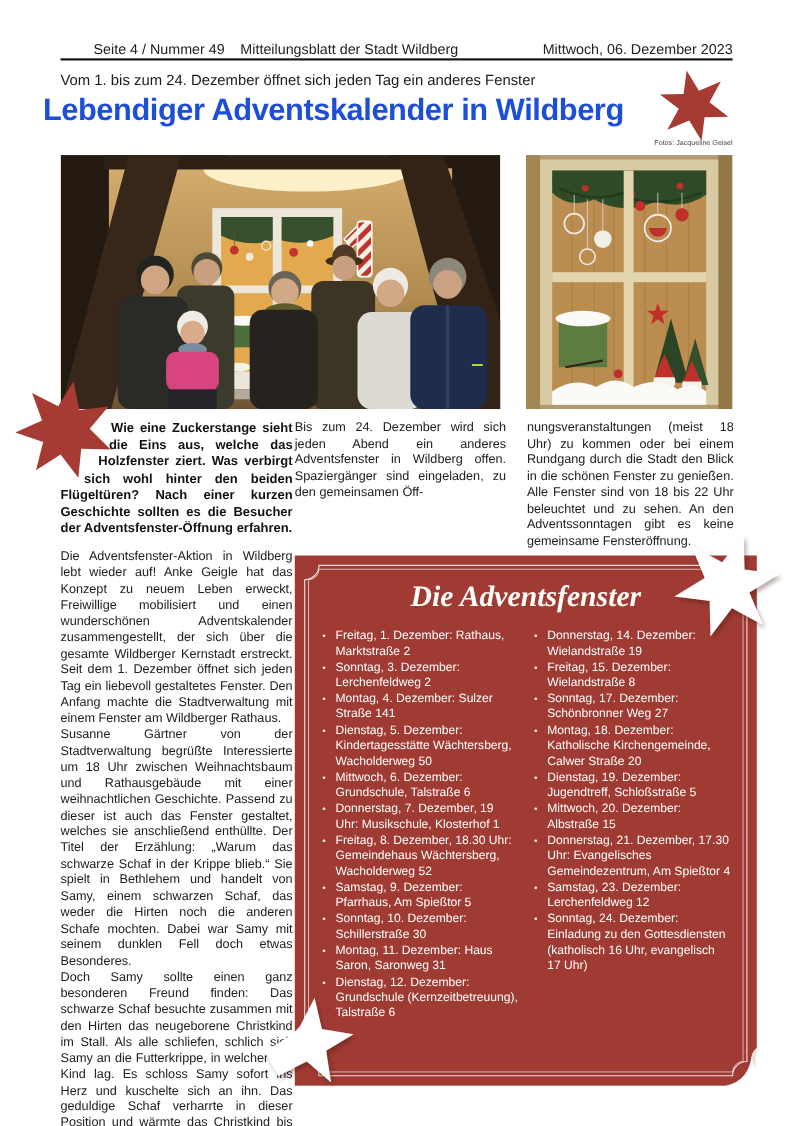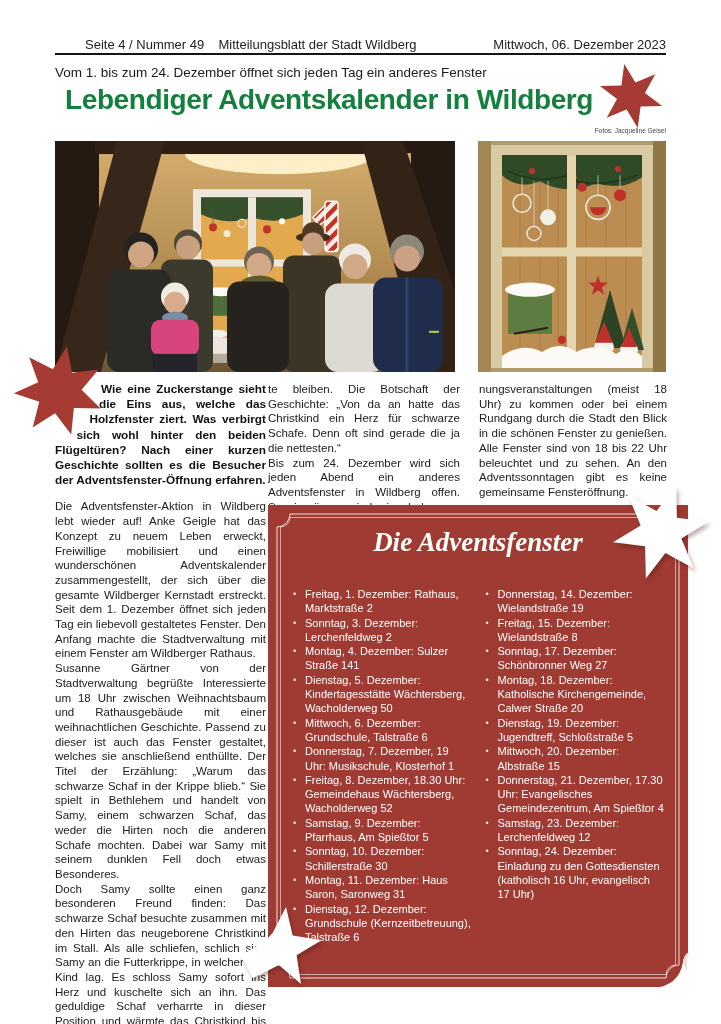--- a/index.html
+++ b/index.html
@@ -14,21 +14,21 @@
 
   
   .hdr{position:absolute;top:37px;font-size:13px;color:#222;white-space:nowrap;margin-left:30px;}
   .hdr-left{left:55px;}
   .hdr-center{left:0;width:575px;text-align:center;}
   .hdr-right{right:55px;}
   .hdr-rule{position:absolute;left:55px;right:55px;top:53px;height:2px;background:#151515;}
 
   
   .kicker{position:absolute;left:55px;top:65px;font-size:13.5px;color:#1a1a1a;}
-  .headline{position:absolute;left:65px;top:84px;font-size:28px;font-weight:bold;letter-spacing:-0.4px;color:#15803d;}
+  .headline{position:absolute;left:39px;top:84px;font-size:28px;font-weight:bold;letter-spacing:-0.4px;color:#1d4ed8;}
   .title-star{position:absolute;left:597px;top:60px;width:68px;height:72px;}
   .photo-credit{position:absolute;right:55px;top:127px;font-size:6.5px;color:#444;}
 
   
   .photo{position:absolute;top:141px;overflow:hidden;}
   .photo-left{left:55px;width:400px;height:231px;}
   .photo-right{left:478px;width:188px;height:231px;}
   .photo svg{display:block;width:100%;height:100%;}
 
   .lead-star{position:absolute;left:10px;top:344px;width:98px;height:94px;z-index:5;}
@@ -40,21 +40,21 @@
   .col3{left:479px;width:188px;}
   .lead{font-weight:bold;font-size:11.8px;line-height:15.2px;margin-bottom:11px;color:#111;}
   .star-spacer{float:left;width:46px;height:48px;shape-outside:polygon(0 0,46px 0,38px 16px,26px 34px,12px 48px,0 48px);shape-margin:5px;}
   .col p{margin:0;}
 
   
   .advent-box{position:absolute;left:268px;top:505px;width:420px;height:482px;background:var(--box-red);color:#fff;}
   .box-frame{position:absolute;inset:0;width:100%;height:100%;pointer-events:none;}
   .box-title{position:relative;margin-top:22px;text-align:center;font-family:Liberation Serif, serif;font-style:italic;font-weight:bold;font-size:27px;color:#fdfdfb;}
   .box-lists{position:relative;display:flex;gap:13px;padding:13px 24px 0 24px;}
-  .box-lists ul{flex:1;list-style:none;font-size:11px;line-height:14.3px;margin-top:16px;}
+  .box-lists ul{flex:1;list-style:none;font-size:11px;line-height:14.3px;}
   .box-lists li{position:relative;padding-left:13px;}
   .box-lists li::before{content:"•";position:absolute;left:1px;top:0;font-size:9px;color:#f5e9e7;}
   .wstar{position:absolute;filter:drop-shadow(2px 3px 2px rgba(60,20,15,.35));}
   .wstar-tr{width:102px;height:102px;right:-24px;top:-24px;}
   .wstar-bl{width:86px;height:86px;left:-30px;top:400px;}
   .corner-curl{position:absolute;right:-1px;bottom:-1px;width:36px;height:36px;}
 </style>
 </head>
 <body>
 
@@ -210,21 +210,20 @@
     <div class="lead">
       <span class="star-spacer"></span><span>Wie eine Zuckerstange sieht die Eins aus, welche das Holzfenster ziert. Was verbirgt sich wohl hinter den beiden Flügeltüren? Nach einer kurzen Geschichte sollten es die Besucher der Adventsfenster-Öffnung erfahren.</span>
     </div>
     <div>
         <p>Die Adventsfenster-Aktion in Wildberg lebt wieder auf! Anke Geigle hat das Konzept zu neuem Leben erweckt, Freiwillige mobilisiert und einen wunderschönen Adventskalender zusammengestellt, der sich über die gesamte Wildberger Kernstadt erstreckt. Seit dem 1. Dezember öffnet sich jeden Tag ein liebevoll gestaltetes Fenster. Den Anfang machte die Stadtverwaltung mit einem Fenster am Wildberger Rathaus.</p>
         <p>Susanne Gärtner von der Stadtverwaltung begrüßte Interessierte um 18 Uhr zwischen Weihnachtsbaum und Rathausgebäude mit einer weihnachtlichen Geschichte. Passend zu dieser ist auch das Fenster gestaltet, welches sie anschließend enthüllte. Der Titel der Erzählung: „Warum das schwarze Schaf in der Krippe blieb.“ Sie spielt in Bethlehem und handelt von Samy, einem schwarzen Schaf, das weder die Hirten noch die anderen Schafe mochten. Dabei war Samy mit seinem dunklen Fell doch etwas Besonderes.</p>
         <p>Doch Samy sollte einen ganz besonderen Freund finden: Das schwarze Schaf besuchte zusammen mit den Hirten das neugeborene Christkind im Stall. Als alle schliefen, schlich sich Samy an die Futterkrippe, in welcher das Kind lag. Es schloss Samy sofort ins Herz und kuschelte sich an ihn. Das geduldige Schaf verharrte in dieser Position und wärmte das Christkind bis zum Morgen. Auch Maria und Josef schlossen das schwarze Schaf daraufhin ins Herz. Samy durf-</p>
       </div>
   </div>
   <div class="col col2">
-      <p>te bleiben. Die Botschaft der Geschichte: „Von da an hatte das Christkind ein Herz für schwarze Schafe. Denn oft sind gerade die ja die nettesten.“</p>
       <p>Bis zum 24. Dezember wird sich jeden Abend ein anderes Adventsfenster in Wildberg offen. Spaziergänger sind eingeladen, zu den gemeinsamen Öff-</p>
     </div>
   <div class="col col3">
       <p>nungsveranstaltungen (meist 18 Uhr) zu kommen oder bei einem Rundgang durch die Stadt den Blick in die schönen Fenster zu genießen. Alle Fenster sind von 18 bis 22 Uhr beleuchtet und zu sehen. An den Adventssonntagen gibt es keine gemeinsame Fensteröffnung.</p>
     </div>
 
   <div class="advent-box">
     <svg class="box-frame" viewBox="0 0 420 482" preserveAspectRatio="none">
       <path d="M 22 9 H 398 A 13 13 0 0 0 411 22 V 460 A 13 13 0 0 0 398 473 H 22 A 13 13 0 0 0 9 460 V 22 A 13 13 0 0 0 22 9 Z" fill="none" stroke="rgba(255,255,255,0.85)" stroke-width="1"></path>
       <path d="M 22 12.5 H 398 A 9.5 9.5 0 0 0 407.5 22 V 460 A 9.5 9.5 0 0 0 398 469.5 H 22 A 9.5 9.5 0 0 0 12.5 460 V 22 A 9.5 9.5 0 0 0 22 12.5 Z" fill="none" stroke="rgba(255,255,255,0.7)" stroke-width="0.8"></path>

